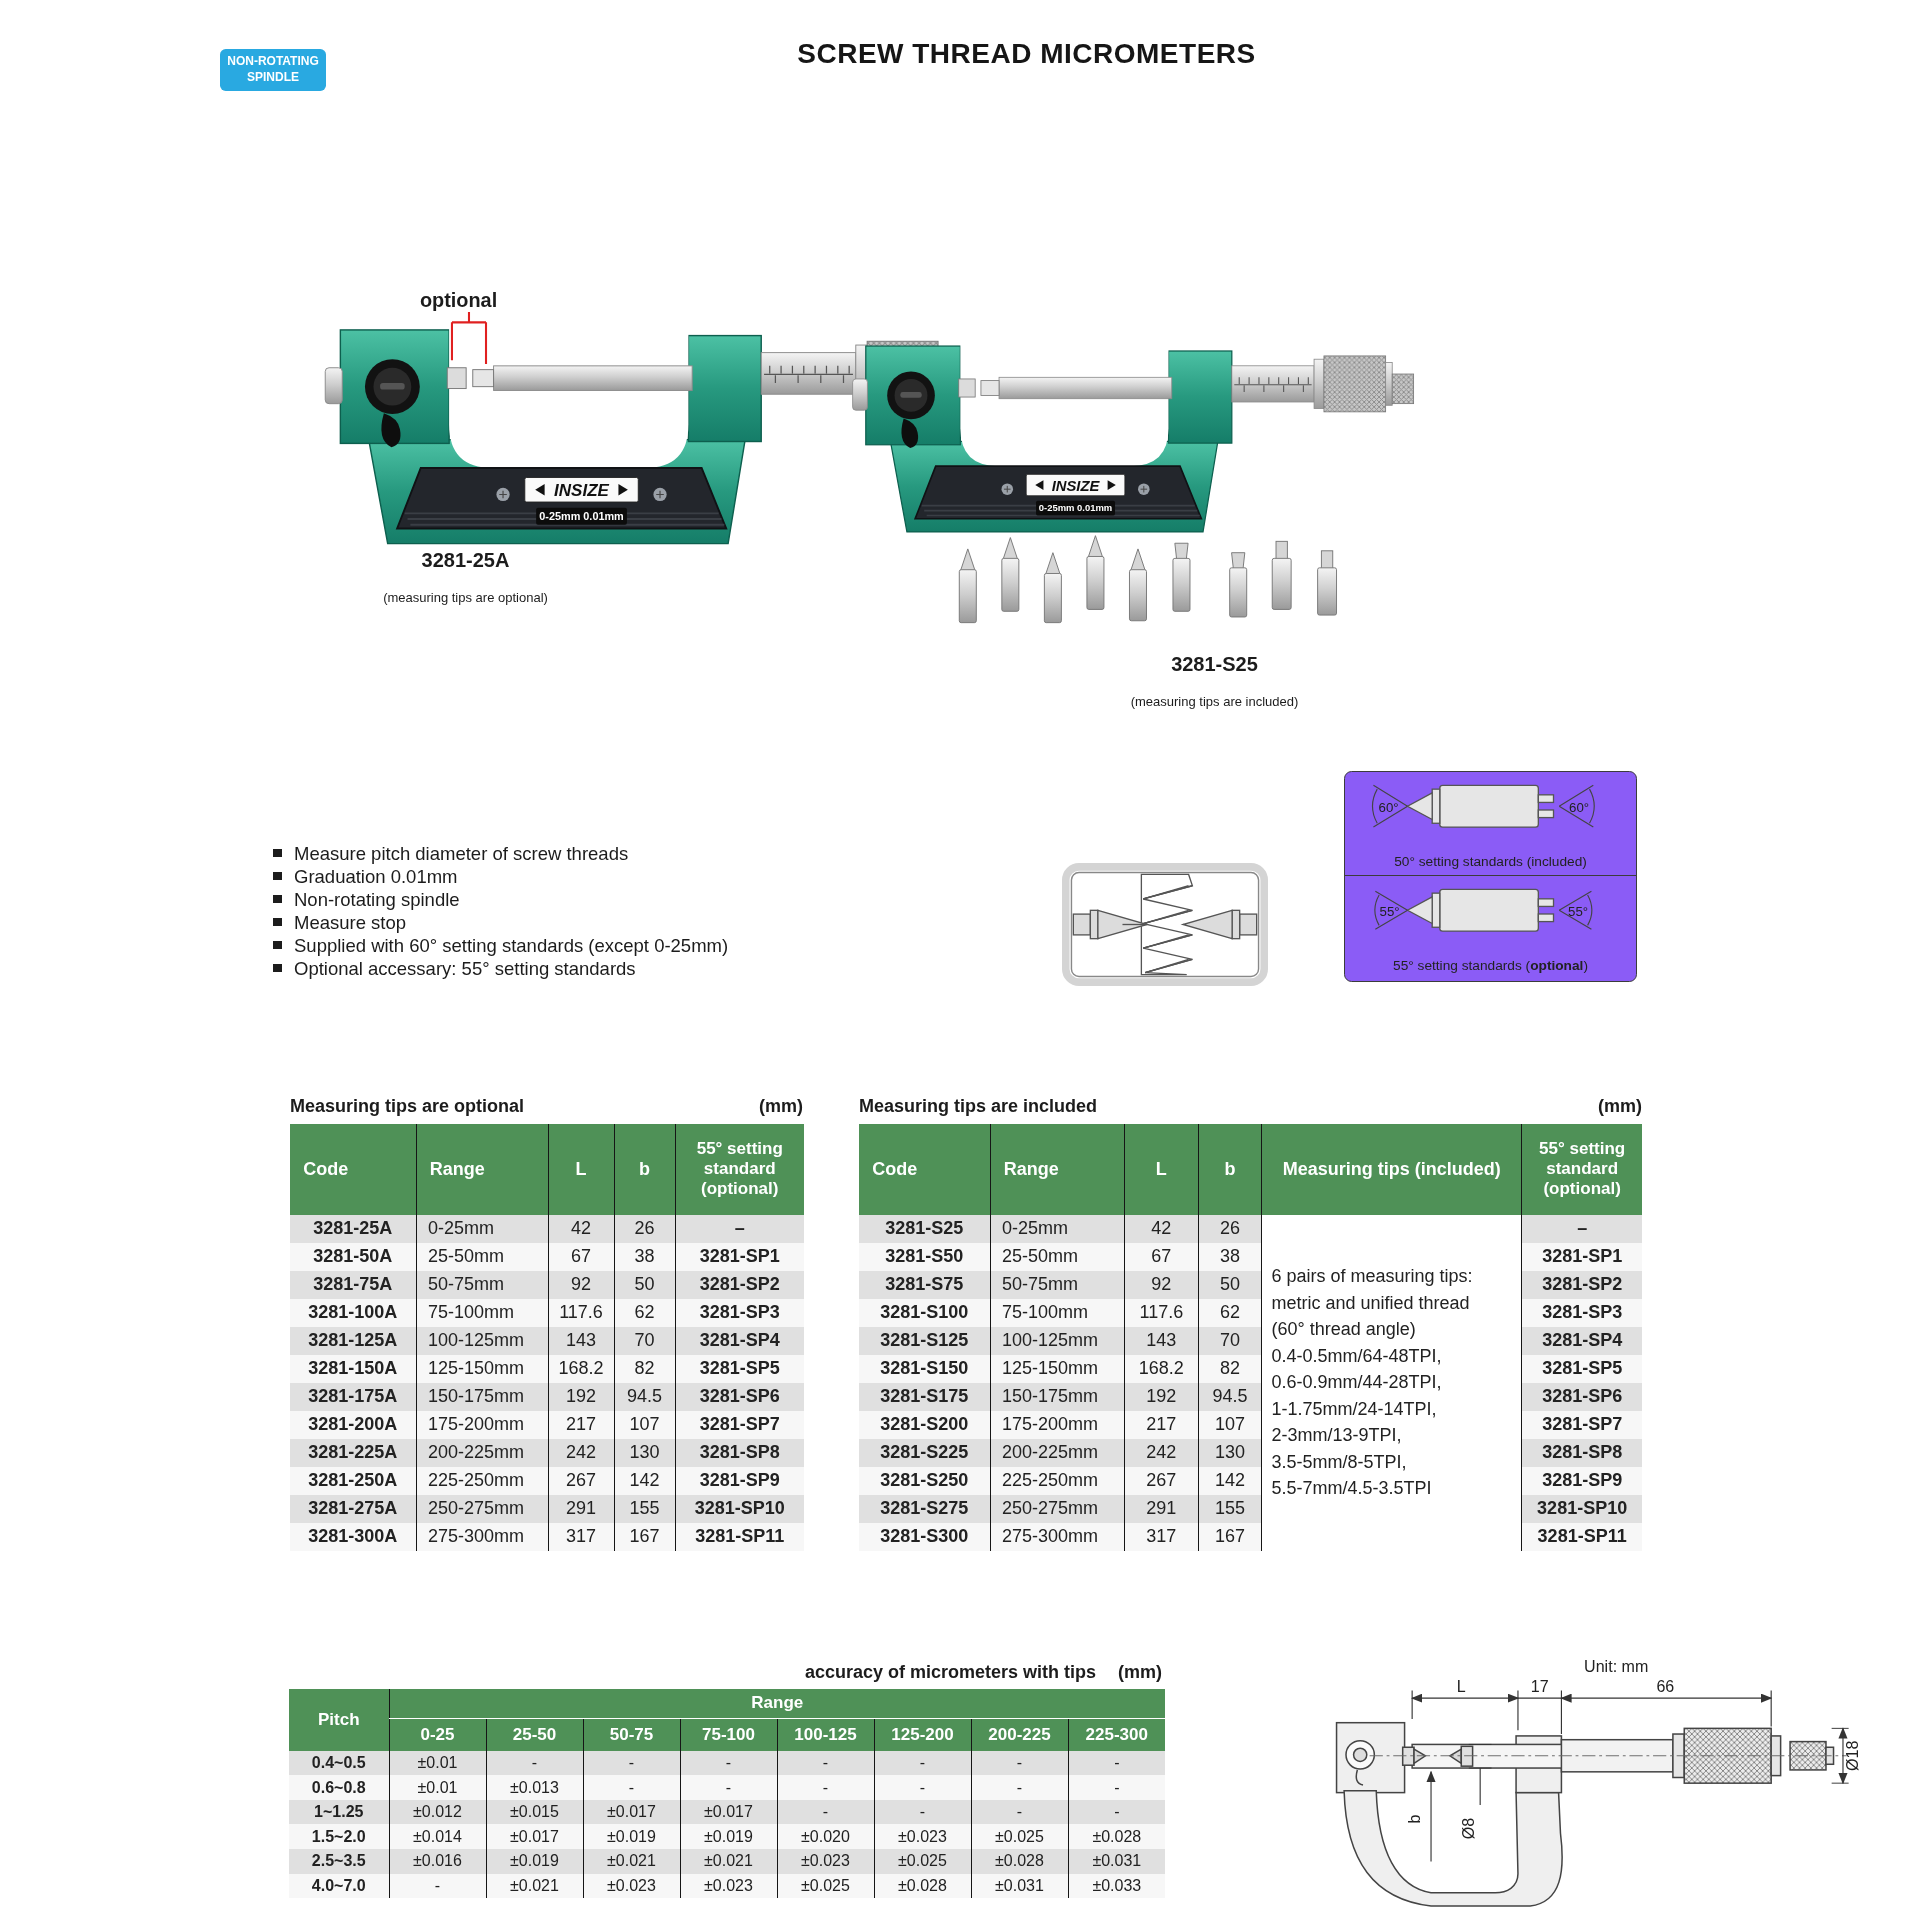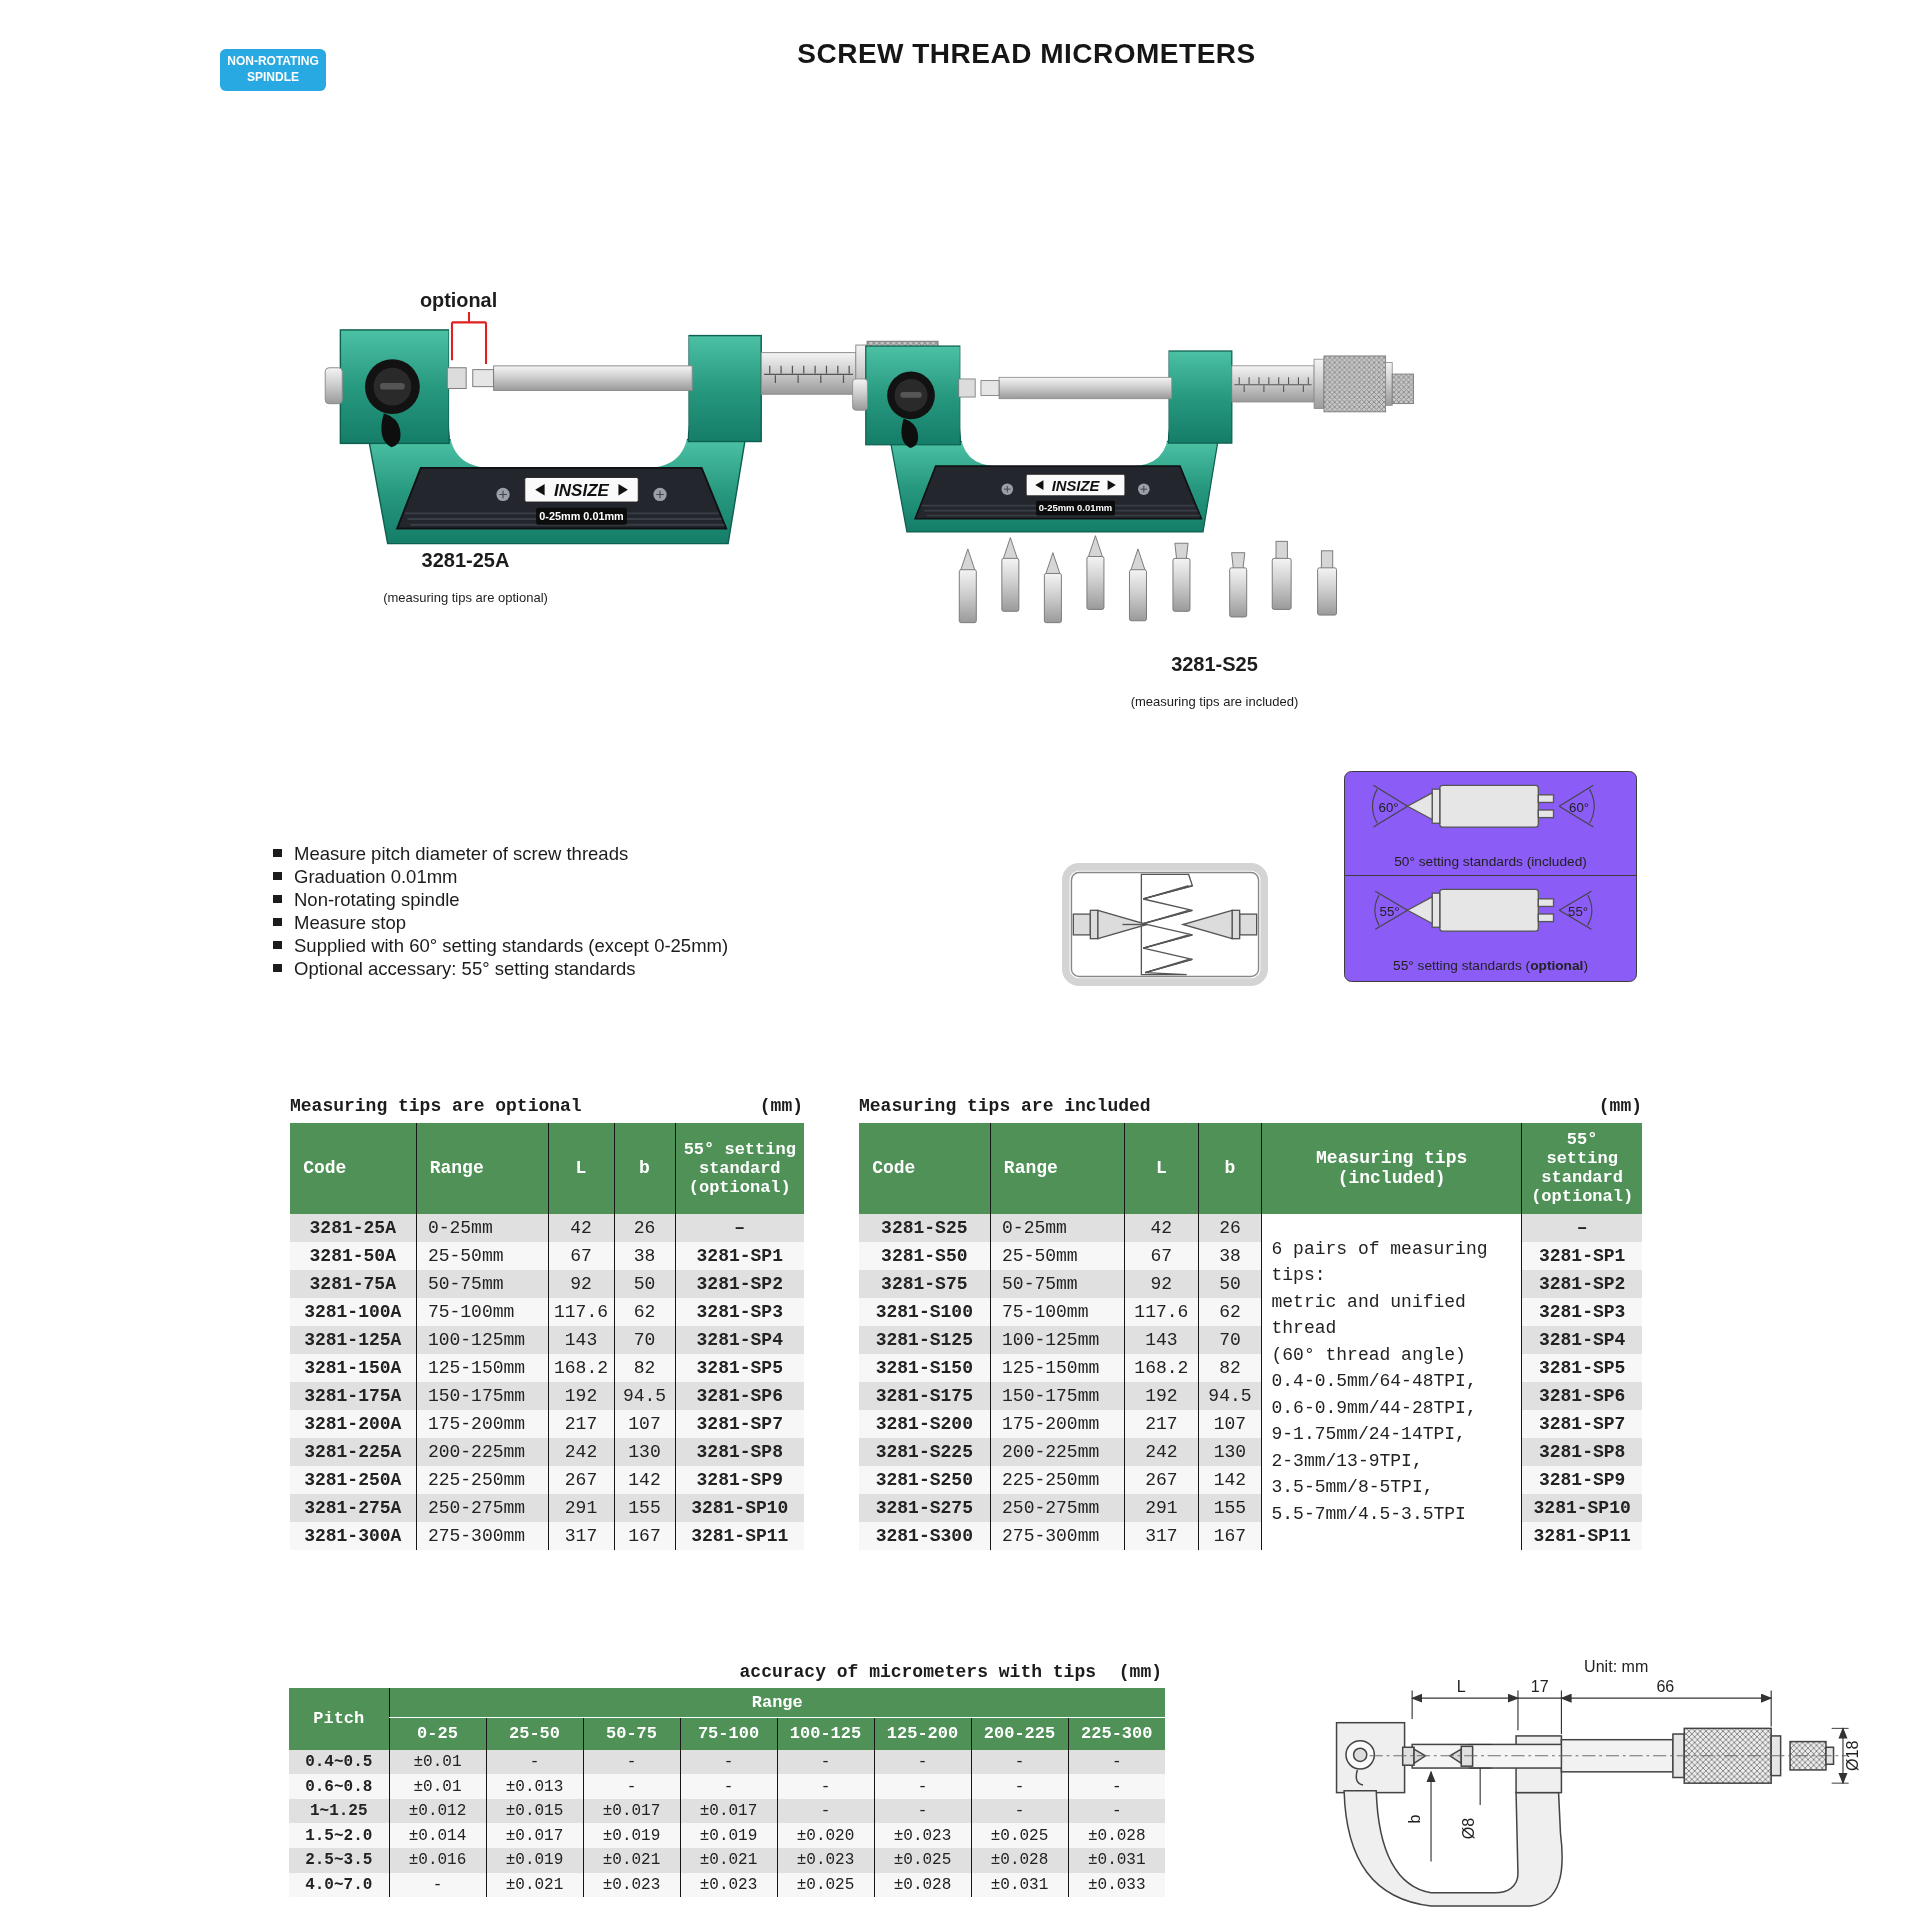--- a/index.html
+++ b/index.html
@@ -26,21 +26,21 @@
   .features .sq{position:absolute;left:0;top:6.6px;width:8.5px;height:8.5px;background:#1c1c1c;}
 
   
   .stdbox{left:1344px;top:771px;width:293px;height:211px;border:1.9px solid #3c3c3c;border-radius:7.6px;
           background:#8b5cf6;box-sizing:border-box;}
   .stdhalf{height:103px;position:relative;}
   .stdhalf.top{border-bottom:1.4px solid #3c3c3c;}
   .stdlabel{position:absolute;left:0;right:0;bottom:5.7px;text-align:center;font-size:13.7px;color:#222;}
 
   
-  .tblwrap{box-sizing:border-box;font-family:Liberation Mono, monospace;}
+  .tblwrap{box-sizing:border-box;}
   .tbltitle{display:flex;justify-content:space-between;font-size:18px;font-weight:bold;margin-bottom:6.6px;}
   table{border-collapse:collapse;table-layout:fixed;}
   th,td{padding:0;margin:0;}
   .grn th{background:#4f9157;color:#fff;font-weight:bold;font-size:18px;vertical-align:middle;}
   .vl{border-left:1.9px solid #161616;}
   td{font-size:18px;color:#222;text-align:center;vertical-align:middle;}
   .c-code{font-weight:bold;}
   .c-range{text-align:left;padding-left:11.4px;}
   .c-sp{font-weight:bold;}
   .th-left{text-align:left;padding-left:13.2px;}
@@ -452,21 +452,21 @@
             <td class="vl c-range">0-25mm</td>
             <td class="vl">42</td>
             <td class="vl">26</td>
             <td class="vl tips-cell" rowspan="12">
               <div class="tips-inner">
                 <div>6 pairs of measuring tips:</div>
                 <div>metric and unified thread</div>
                 <div>(60° thread angle)</div>
                 <div>0.4-0.5mm/64-48TPI,</div>
                 <div>0.6-0.9mm/44-28TPI,</div>
-                <div>9-1.75mm/24-14TPI,</div>
+                <div>1-1.75mm/24-14TPI,</div>
                 <div>2-3mm/13-9TPI,</div>
                 <div>3.5-5mm/8-5TPI,</div>
                 <div>5.5-7mm/4.5-3.5TPI</div>
               </div>
             </td>
             <td class="vl c-sp">–</td>
           </tr>
           <tr>
             <td class="c-code">3281-S50</td>
             <td class="vl c-range">25-50mm</td>

